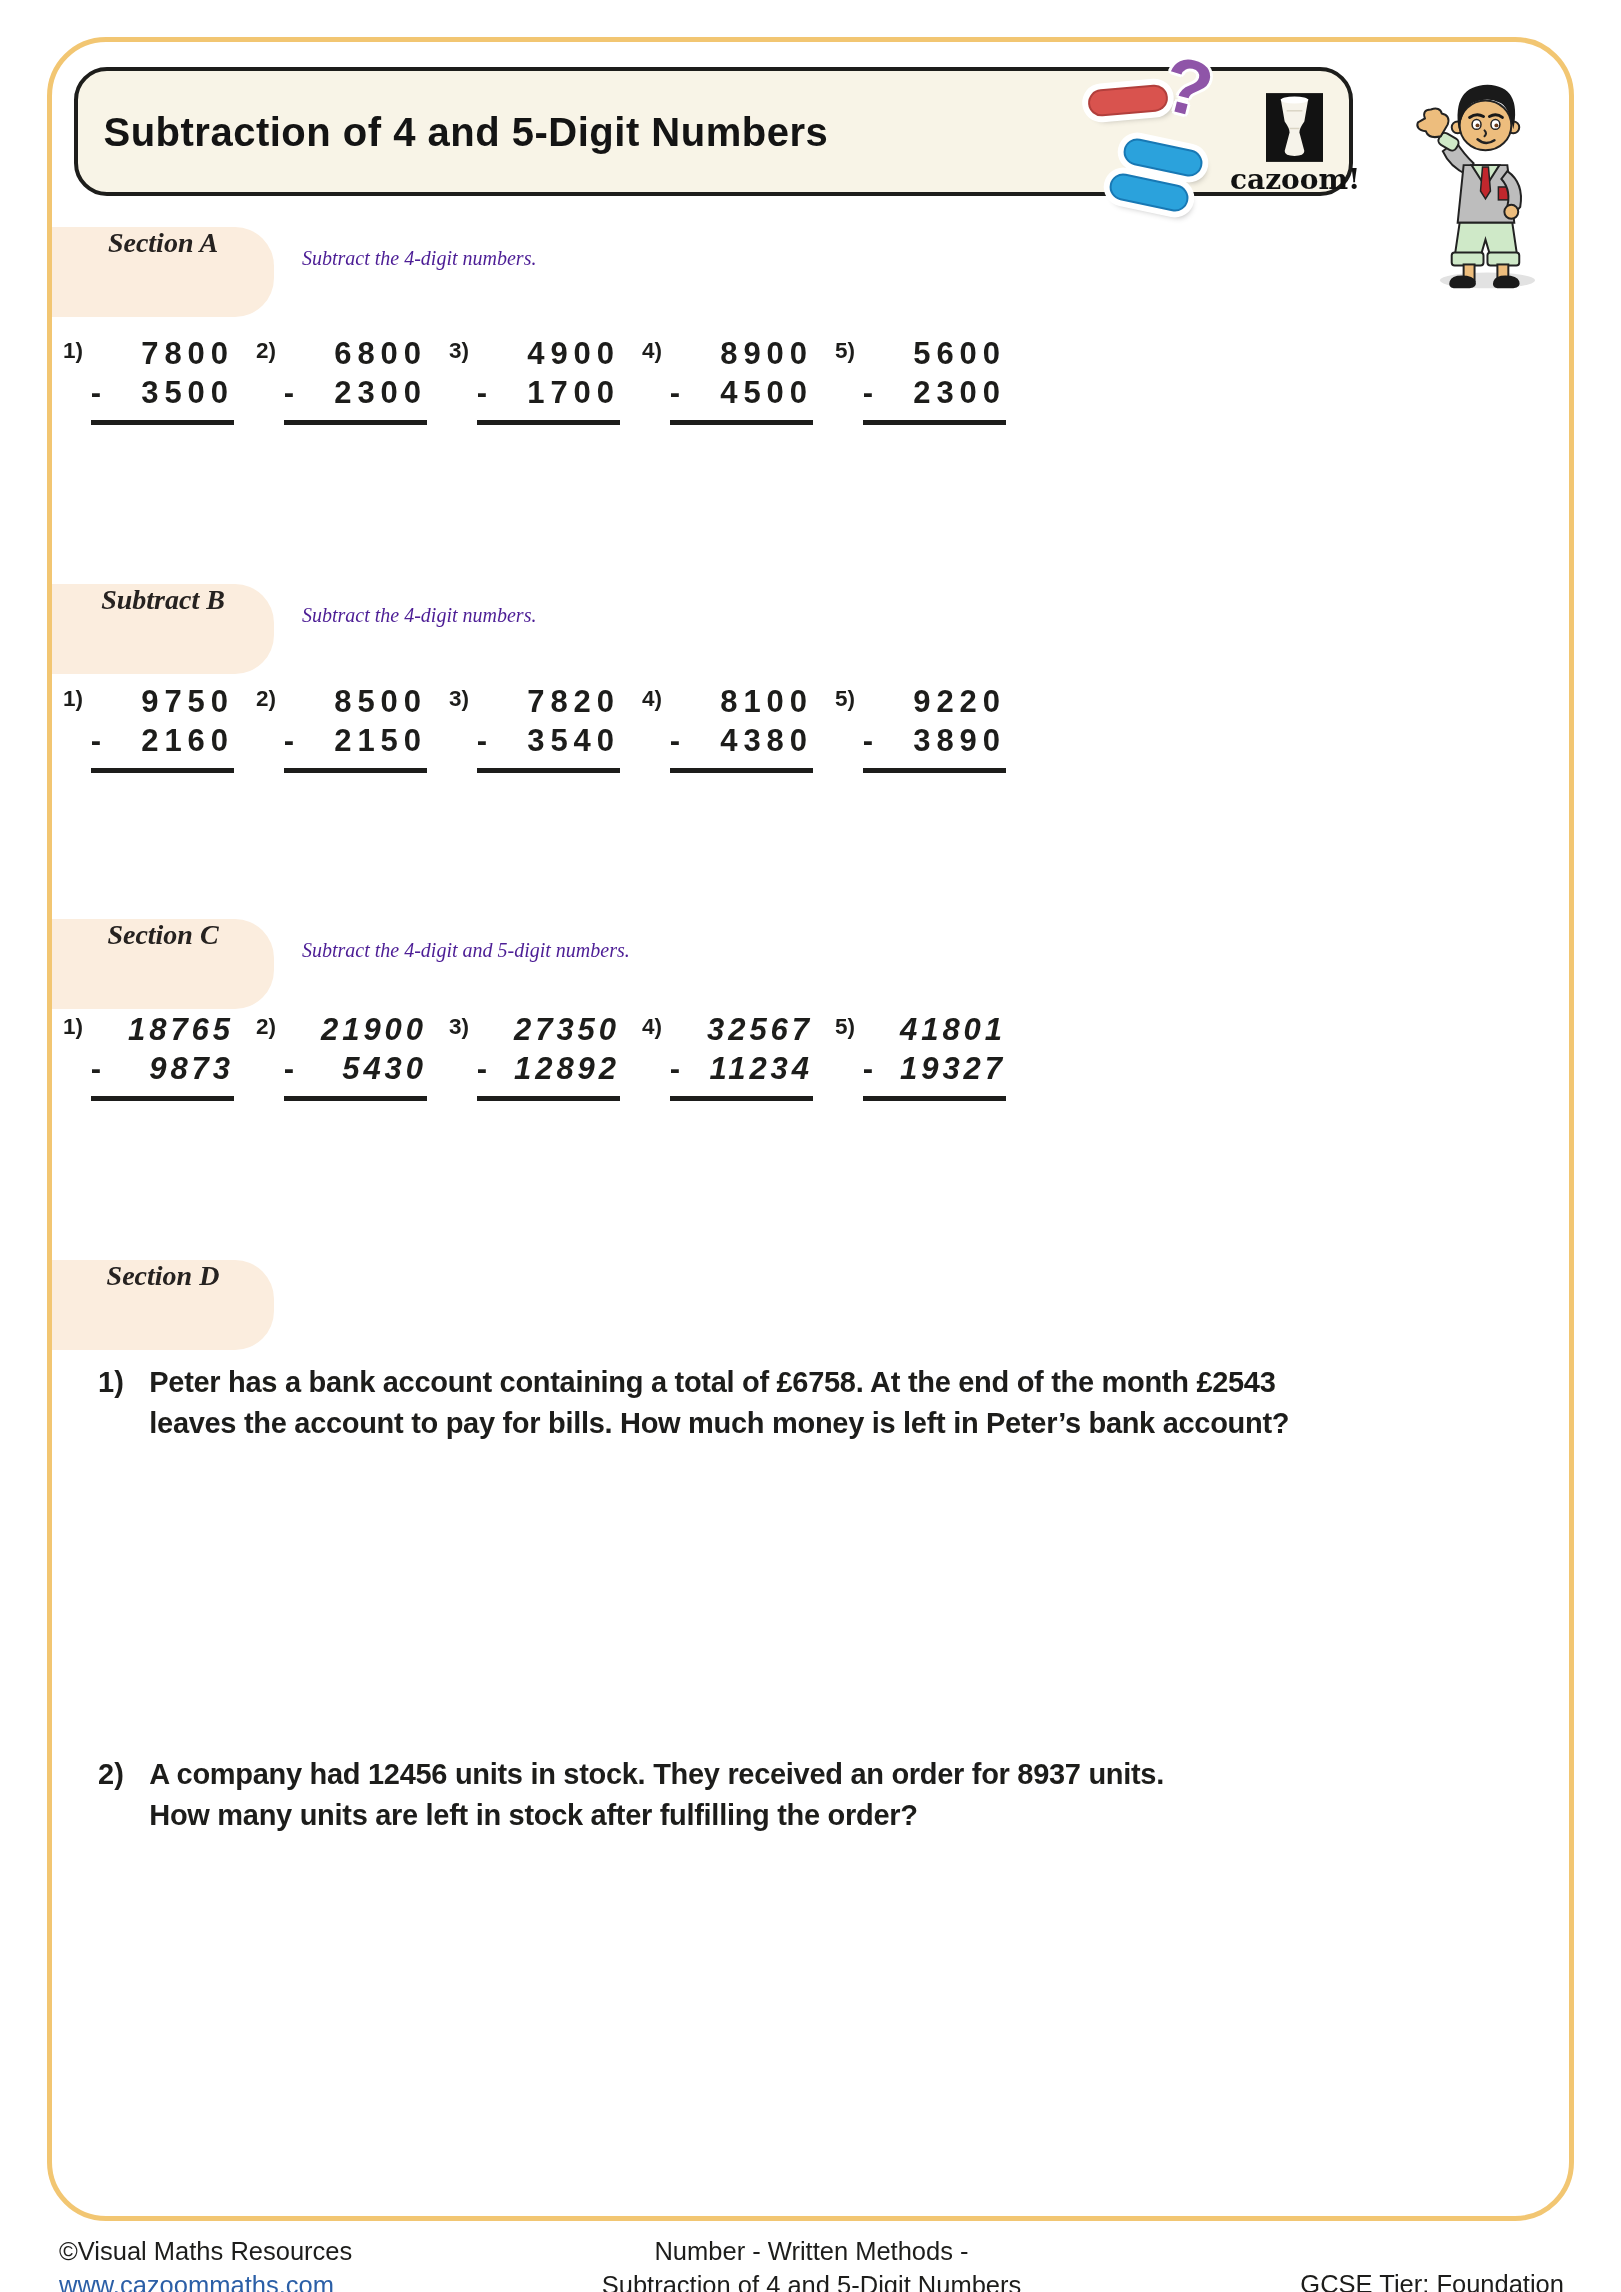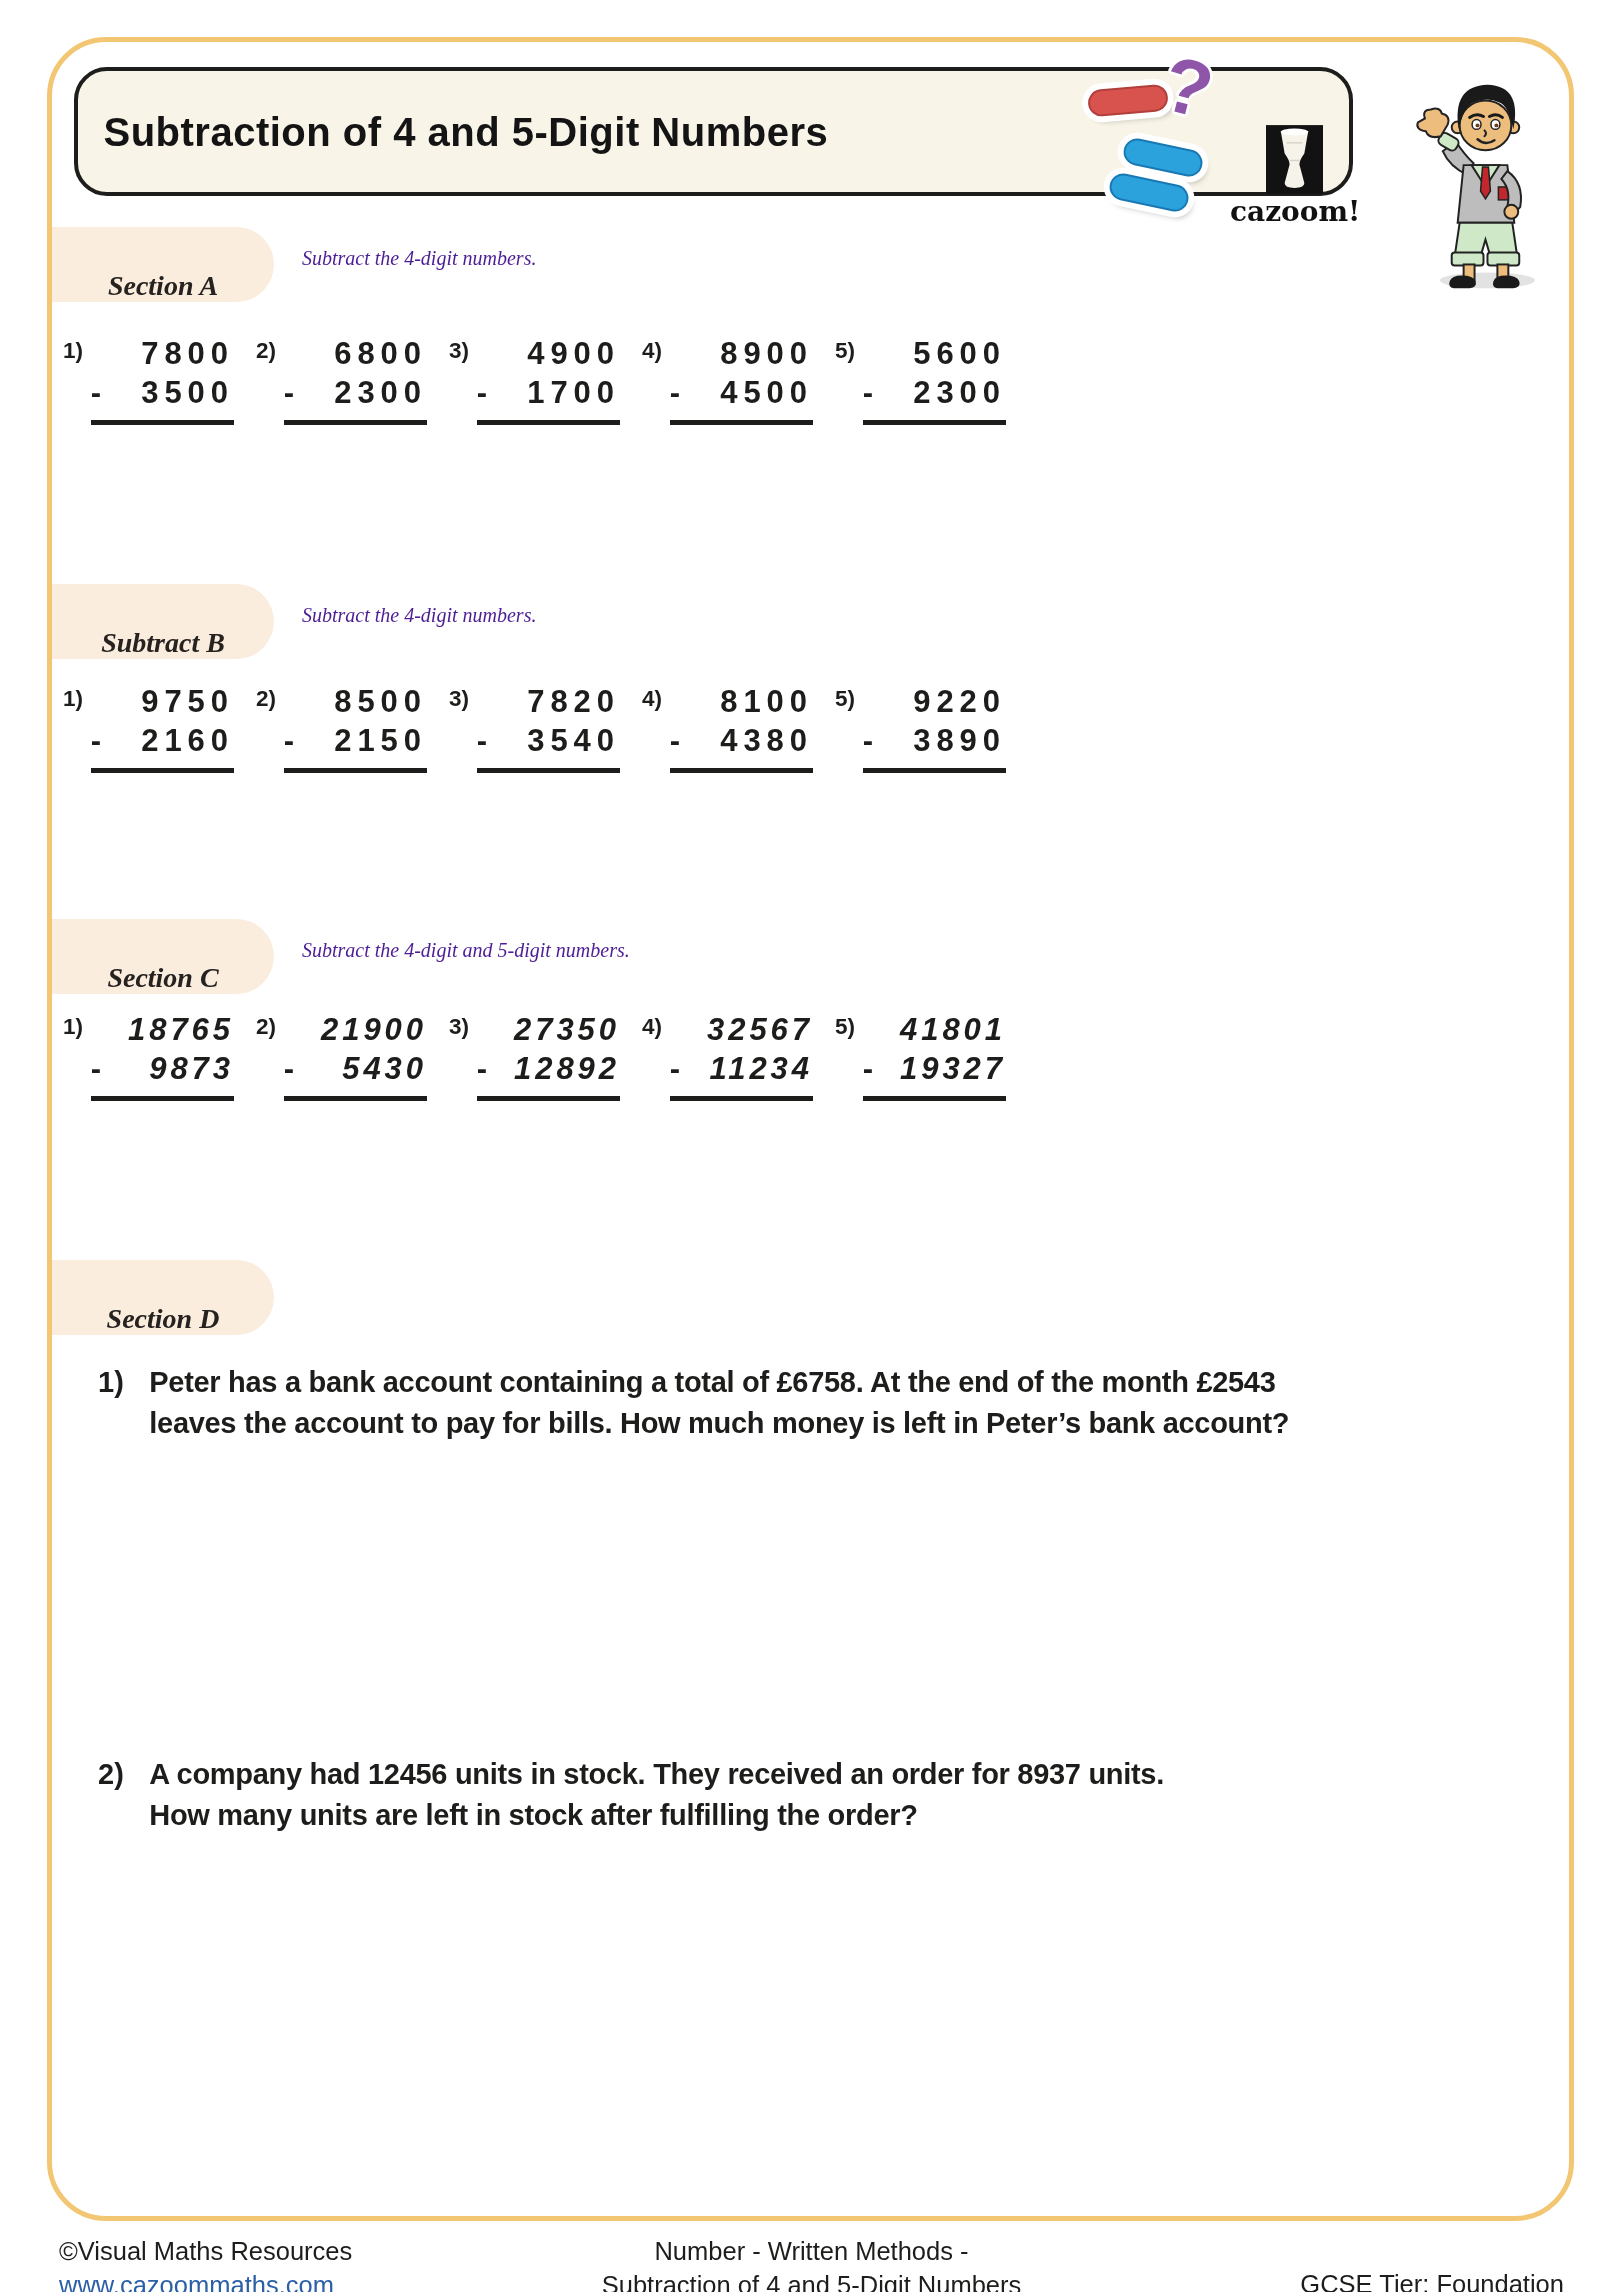--- a/index.html
+++ b/index.html
@@ -26,31 +26,31 @@
     box-shadow:0 0 0 5.9px #ffffff, 3.9px 4.9px 6.9px rgba(0,0,0,0.30);
   }
   .sticker-minus { left:1010px; top:15.7px; width:80px; background:var(--minus_sticker,#d9534e); border:2.9px solid #b13f3c; transform:rotate(-5deg); }
   .sticker-eq1   { left:1045px; top:73px; width:80px; background:var(--equals_sticker,#2ba2dc); border:2.9px solid #1878b4; transform:rotate(12deg); }
   .sticker-eq2   { left:1031px; top:108px; width:80px; background:var(--equals_sticker,#2ba2dc); border:2.9px solid #1878b4; transform:rotate(12deg); }
   .sticker-q {
     position:absolute; left:1086px; top:-23.5px; font-size:78px; font-weight:bold; line-height:1;
     color:var(--question_mark,#8f55a8); transform:rotate(14deg);
     text-shadow:-2.9px 0 0 #fff,2.9px 0 0 #fff,0 -2.9px 0 #fff,0 2.9px 0 #fff,-2px -2px 0 #fff,2px 2px 0 #fff,-2px 2px 0 #fff,2px -2px 0 #fff;
   }
-  .logo { position:absolute; left:1152px; top:21.6px; width:129px; text-align:center;margin-top:32px; }
+  .logo { position:absolute; left:1152px; top:21.6px; width:129px; text-align:center; }
   .logo-drum { width:57px; height:69px; display:block; margin:0 auto; }
   .logo-text { font-family:"DejaVu Serif", serif; font-weight:bold; font-size:28px; margin-top:1px; color:#111; }
   .mascot { position:absolute; left:1408px; top:73px; width:149px; height:220px; }
   
   .section { position:absolute; left:0; width:100%; }
   .section-a { top:227px; } .section-b { top:584px; } .section-c { top:919px; } .section-d { top:1260px; }
   .section-header {
-    position:absolute; left:52px; top:0; width:222px; height:75px;
+    position:absolute; left:52px; top:0; width:222px; height:90px;
     background:var(--section_bg,#fbedde); border-radius:0 39px 39px 0;
-    display:flex; align-items:flex-end; justify-content:center;
+    display:flex; align-items:flex-start; justify-content:center;
   }
   .section-label { font-family:"Liberation Serif", serif; font-style:italic; font-weight:bold; font-size:28px; color:#262220; }
   .section-instruction {
     position:absolute; left:302px; top:19.6px; margin:0;
     font-family:"Liberation Serif", serif; font-style:italic; font-size:20px; color:#4c1d95;
   }
   .section-instruction:empty { display:none; }
   .problems-row { position:absolute; left:63px; top:110px; display:flex; }
   .section-b .problems-row { top:101px; }
   .section-c .problems-row { top:94px; }

